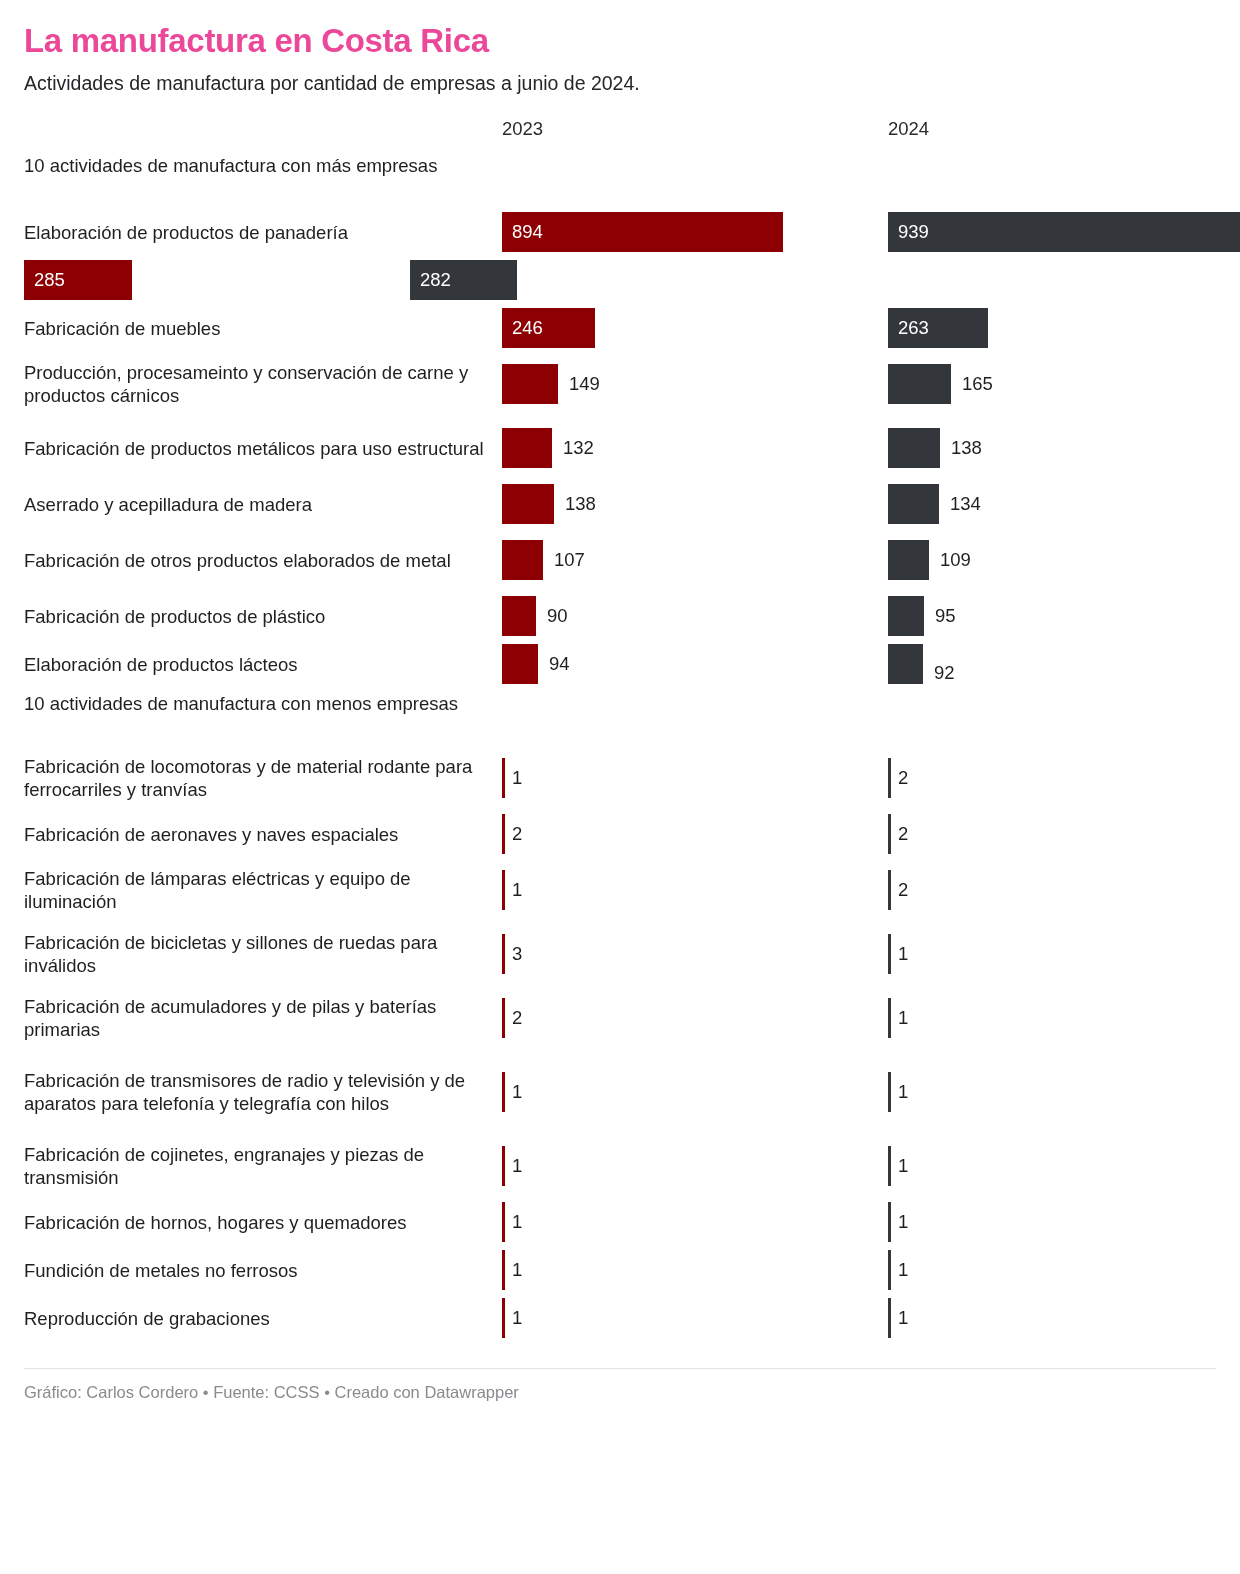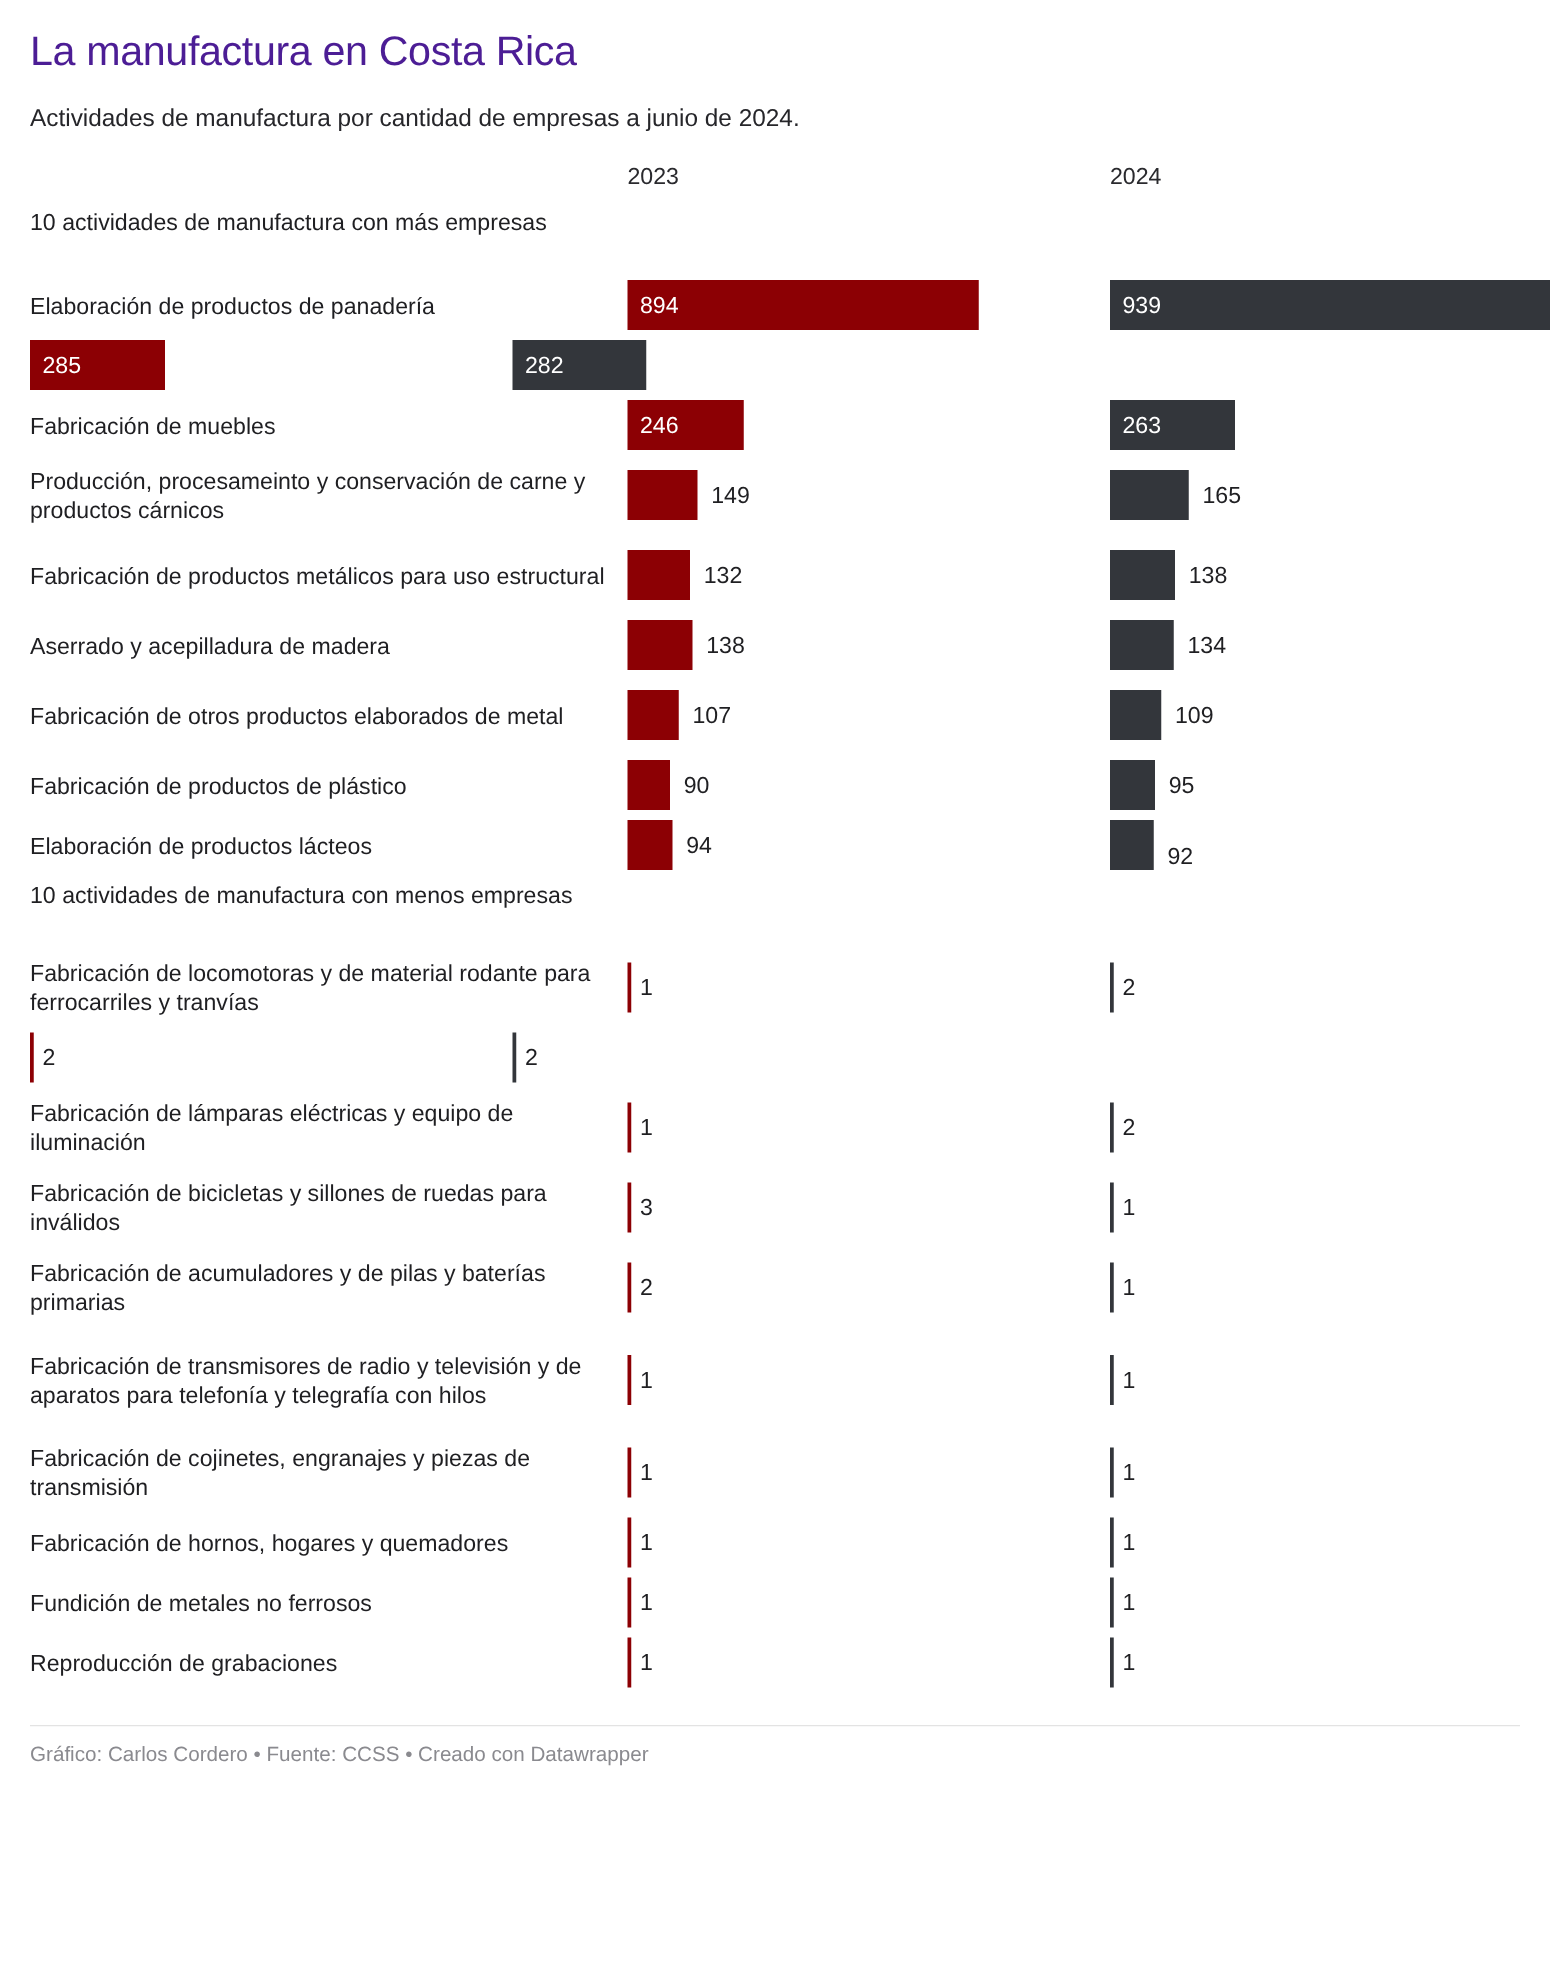--- a/index.html
+++ b/index.html
@@ -15,25 +15,25 @@
     -webkit-font-smoothing: antialiased;
   }
   .page {
     width: 1240px;
     box-sizing: border-box;
     padding: 22px 24px 14px 24px;
     position: relative;
   }
   .chart-title {
     font-size: 33px;
-    font-weight: normal;
+    font-weight: bold;
     line-height: 1.18;
-    margin: 0 0 22px 0;
+    margin: 0 0 10px 0;
     letter-spacing: -0.3px;
-    color: #4c1d95;
+    color: #ec4899;
   }
   .chart-subtitle {
     font-size: 19.5px;
     font-weight: normal;
     line-height: 1.3;
     margin: 0 0 16px 0;
     color: #26262a;
   }
 
   
@@ -313,20 +313,21 @@
         </div>
         <div class="spacer-cell"></div>
         <div class="bar-cell second">
           <div class="tiny-wrap">
             <div class="bar tiny y2024"></div>
             <span class="outside-val" style="margin-left: 7px;">2</span>
           </div>
         </div>
       </div>
       <div class="row data">
+        <div class="label-cell">Fabricación de aeronaves y naves espaciales</div>
         <div class="bar-cell">
           <div class="tiny-wrap">
             <div class="bar tiny y2023"></div>
             <span class="outside-val" style="margin-left: 7px;">2</span>
           </div>
         </div>
         <div class="spacer-cell"></div>
         <div class="bar-cell second">
           <div class="tiny-wrap">
             <div class="bar tiny y2024"></div>

